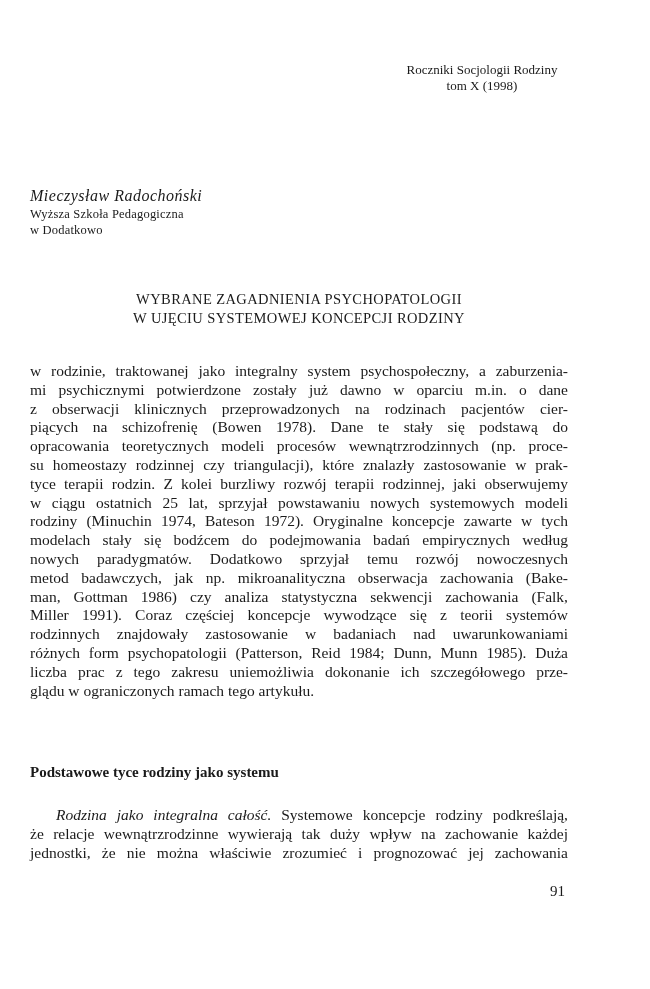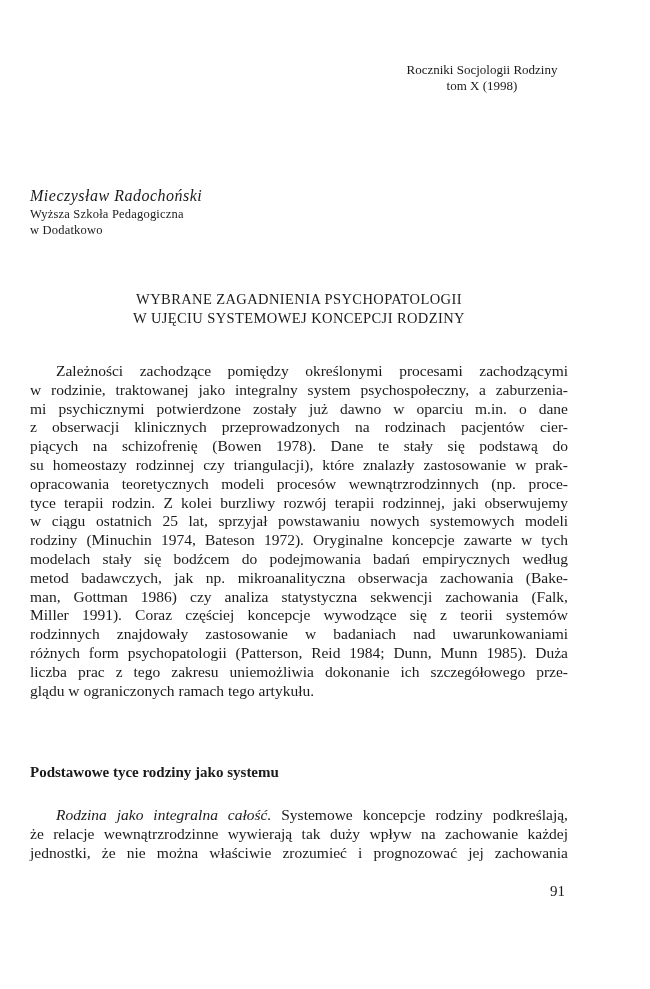--- a/index.html
+++ b/index.html
@@ -35,31 +35,31 @@
   <div class="affil">Wyższa Szkoła Pedagogiczna</div>
   <div class="affil">w Dodatkowo</div>
 </div>
 
 <div class="title">
   <div>WYBRANE ZAGADNIENIA PSYCHOPATOLOGII</div>
   <div>W UJĘCIU SYSTEMOWEJ KONCEPCJI RODZINY</div>
 </div>
 
 <div class="body para1">
-  <span class="ln indent">Zależności zachodzące pomiędzy określonymi procesami zachodzącymi</span>
   <span class="ln">w rodzinie, traktowanej jako integralny system psychospołeczny, a zaburzenia-</span>
   <span class="ln">mi psychicznymi potwierdzone zostały już dawno w oparciu m.in. o dane</span>
   <span class="ln">z obserwacji klinicznych przeprowadzonych na rodzinach pacjentów cier-</span>
   <span class="ln">piących na schizofrenię (Bowen 1978). Dane te stały się podstawą do</span>
+  <span class="ln">opracowania teoretycznych modeli procesów wewnątrzrodzinnych (np. proce-</span>
   <span class="ln">su homeostazy rodzinnej czy triangulacji), które znalazły zastosowanie w prak-</span>
-  <span class="ln">opracowania teoretycznych modeli procesów wewnątrzrodzinnych (np. proce-</span>
   <span class="ln">tyce terapii rodzin. Z kolei burzliwy rozwój terapii rodzinnej, jaki obserwujemy</span>
   <span class="ln">w ciągu ostatnich 25 lat, sprzyjał powstawaniu nowych systemowych modeli</span>
   <span class="ln">rodziny (Minuchin 1974, Bateson 1972). Oryginalne koncepcje zawarte w tych</span>
   <span class="ln">modelach stały się bodźcem do podejmowania badań empirycznych według</span>
+  <span class="ln">nowych paradygmatów. Dodatkowo sprzyjał temu rozwój nowoczesnych</span>
   <span class="ln">metod badawczych, jak np. mikroanalityczna obserwacja zachowania (Bake-</span>
   <span class="ln">man, Gottman 1986) czy analiza statystyczna sekwencji zachowania (Falk,</span>
   <span class="ln">Miller 1991). Coraz częściej koncepcje wywodzące się z teorii systemów</span>
   <span class="ln">rodzinnych znajdowały zastosowanie w badaniach nad uwarunkowaniami</span>
   <span class="ln">różnych form psychopatologii (Patterson, Reid 1984; Dunn, Munn 1985). Duża</span>
   <span class="ln">liczba prac z tego zakresu uniemożliwia dokonanie ich szczegółowego prze-</span>
   <span class="ln last">glądu w ograniczonych ramach tego artykułu.</span>
 </div>
 
 <div class="section-head">Podstawowe tyce rodziny jako systemu</div>

